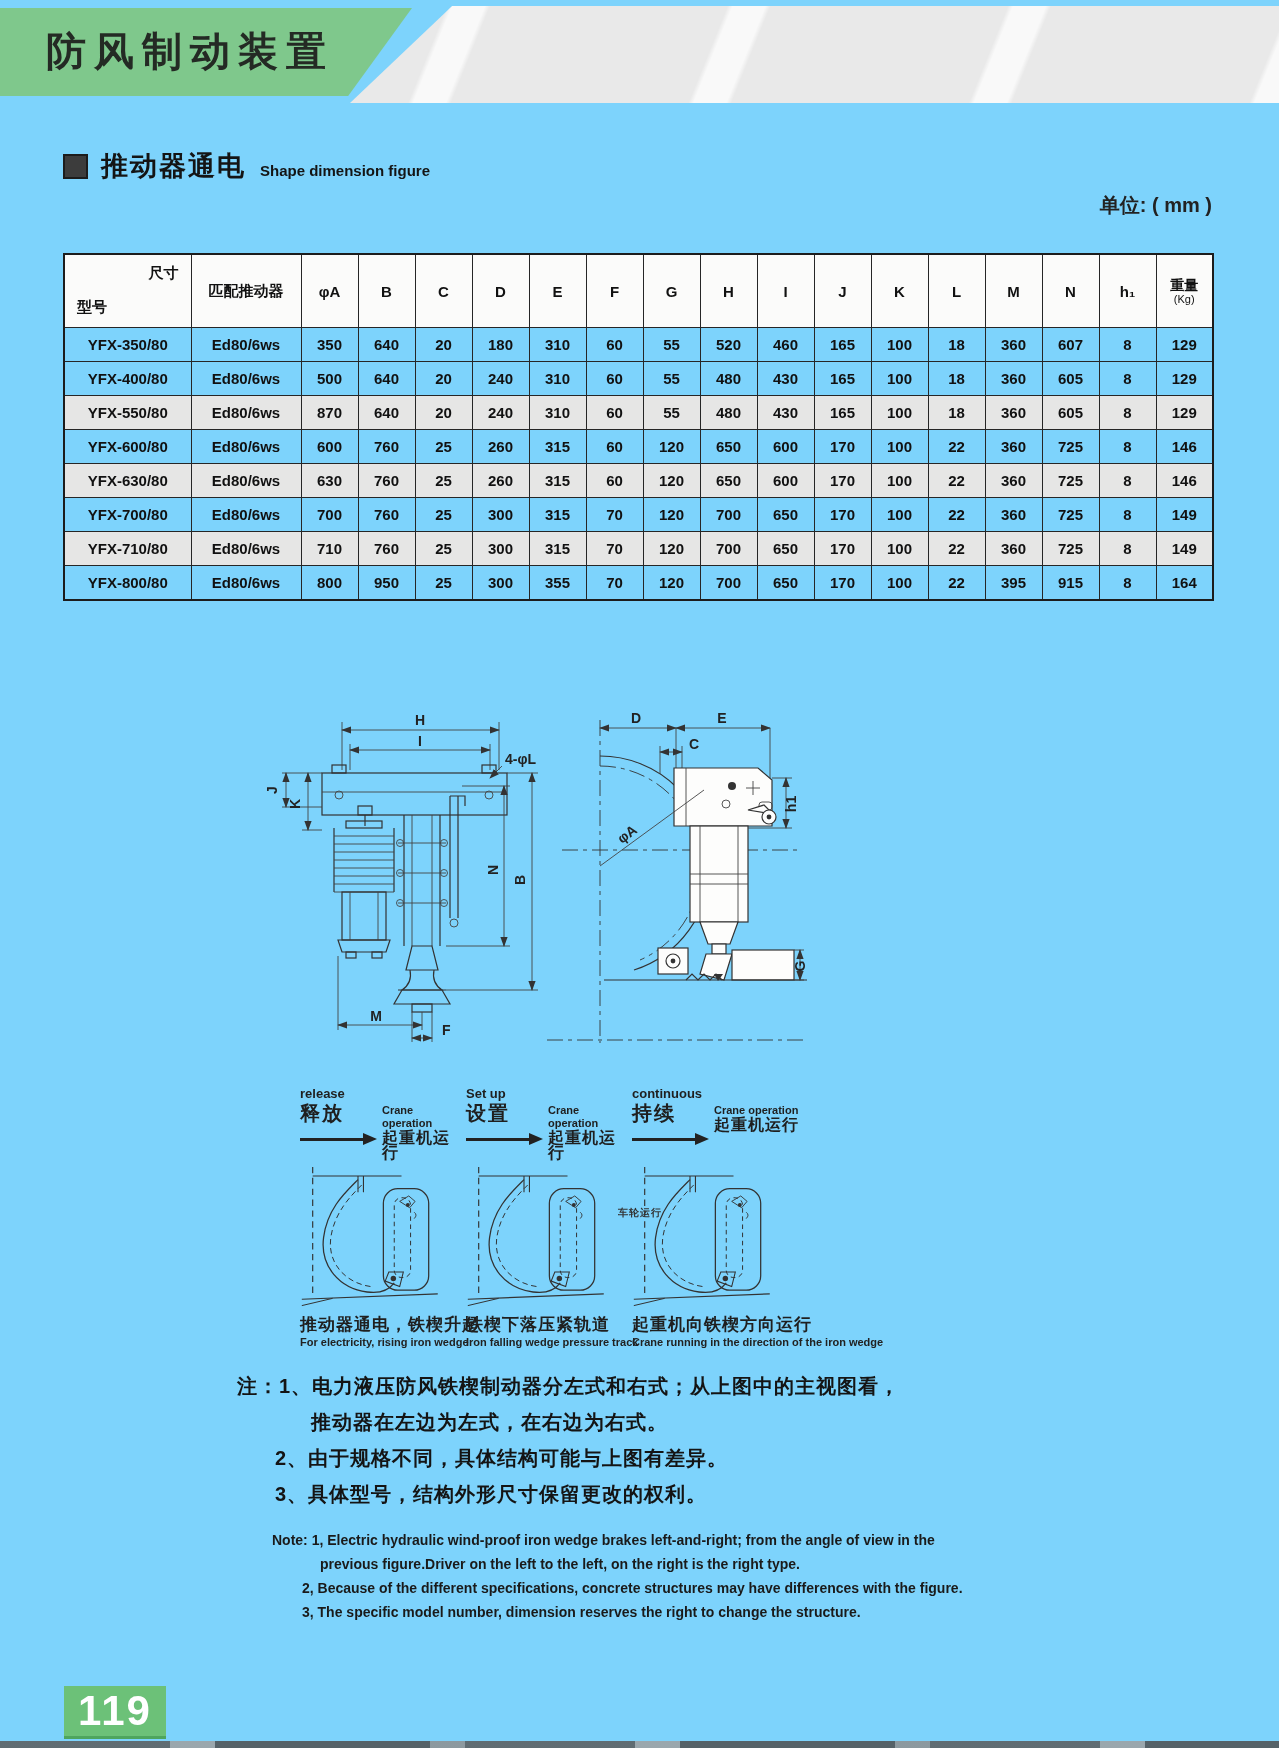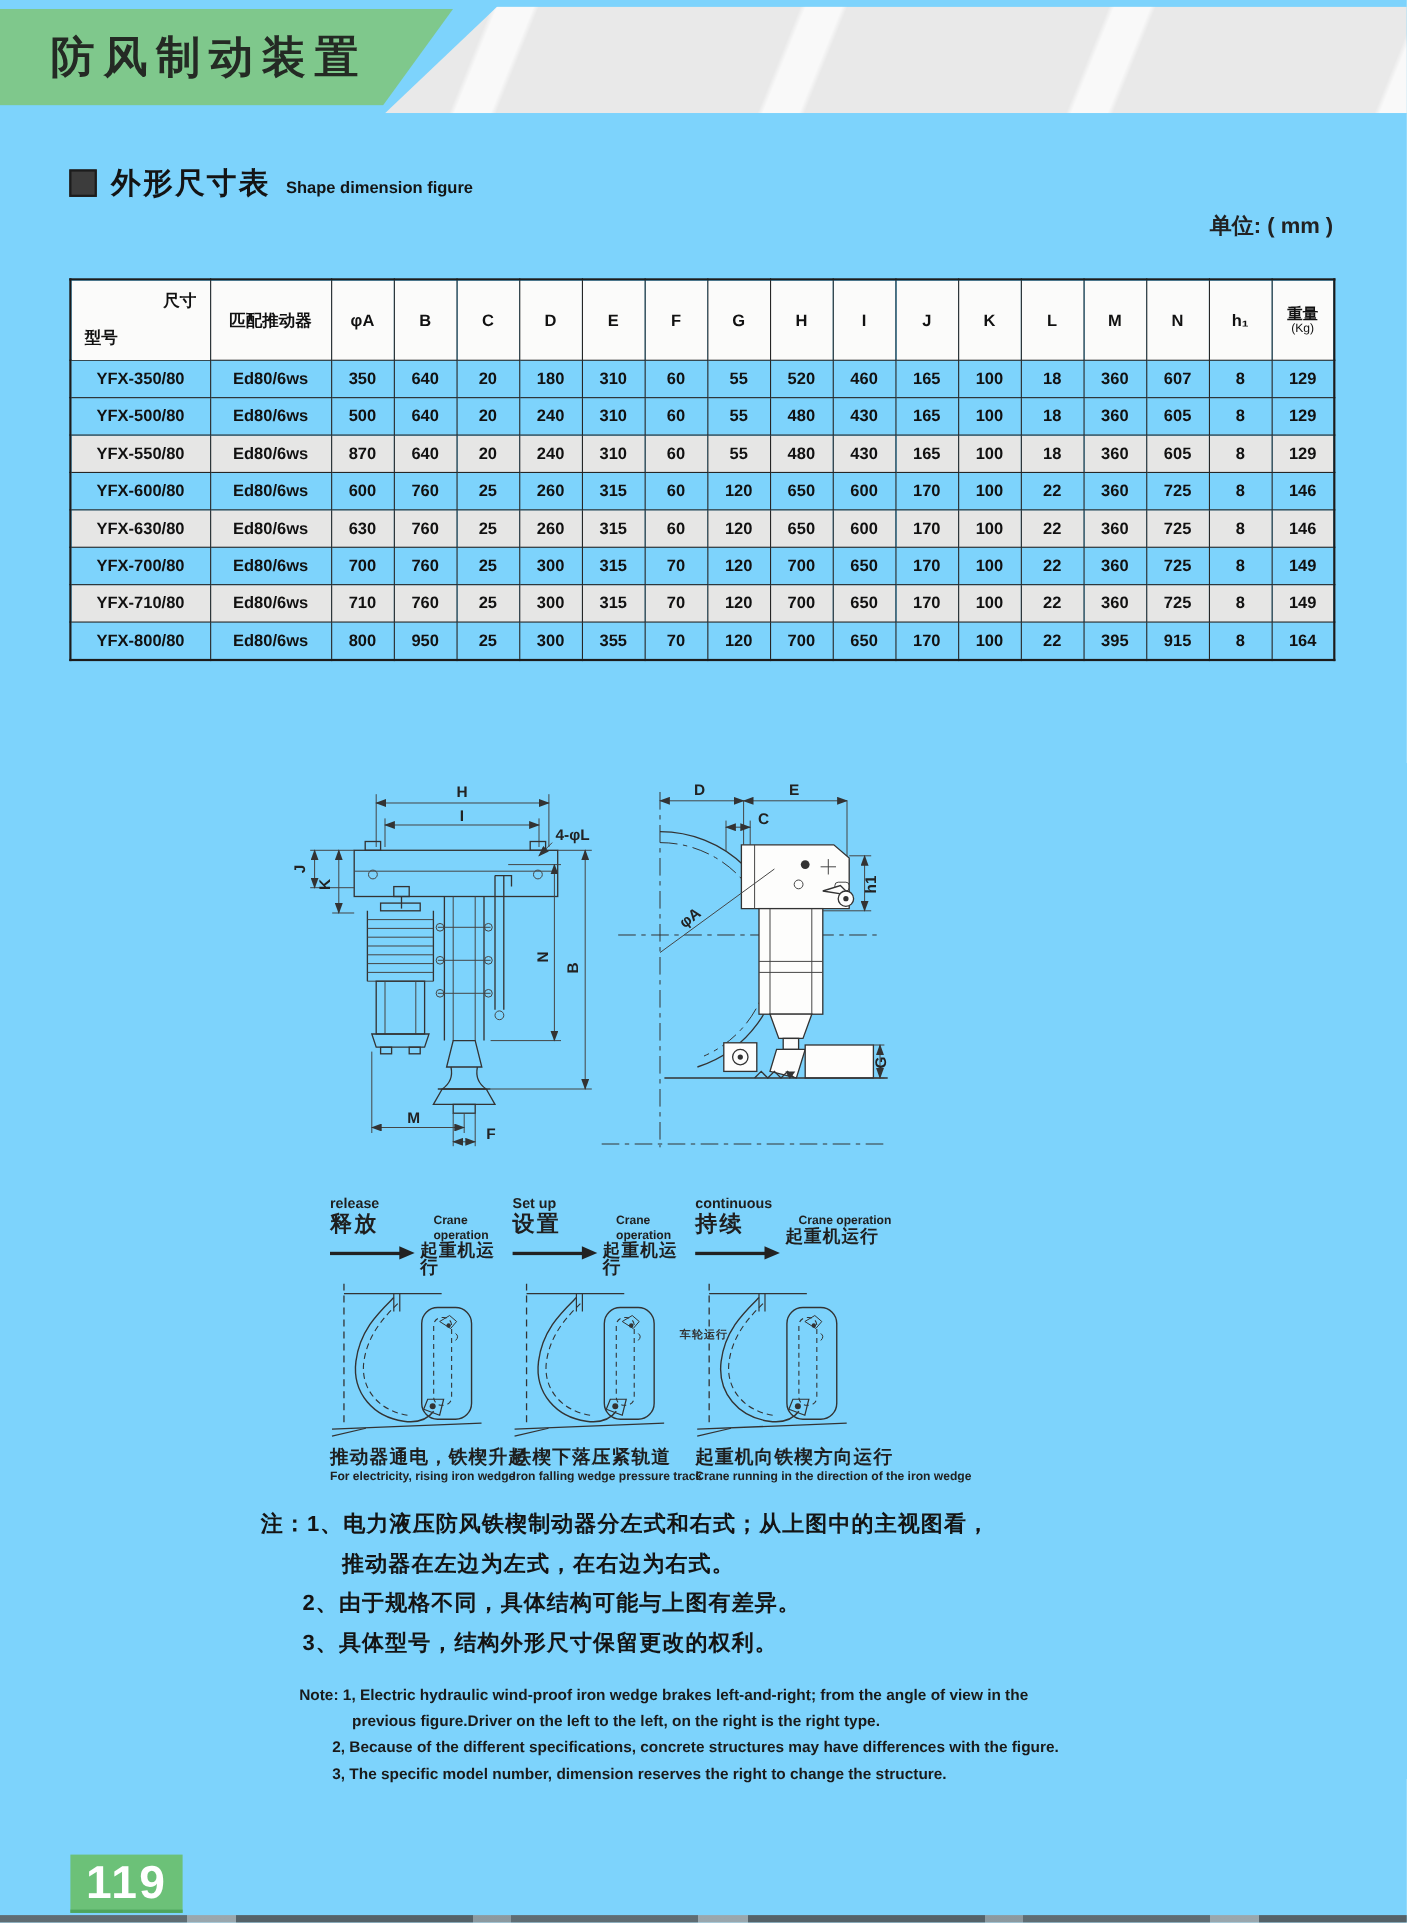--- a/index.html
+++ b/index.html
@@ -52,21 +52,21 @@
   .dfill{fill:#fdfdfc;stroke:#333;stroke-width:1.2;}
   .dim-t{font-size:14px;font-weight:600;fill:#222;font-family:"Liberation Sans",sans-serif;}
 
   
   .states{position:absolute;left:300px;top:1086px;width:560px;display:flex;}
   .state{position:relative;width:160px;margin-right:6px;flex:0 0 auto;}
   .state:last-child{width:200px;}
   .state-en{font-size:13px;font-weight:700;line-height:15px;}
   .state-zh{font-size:20px;font-weight:700;line-height:24px;letter-spacing:2px;}
   .crane{position:absolute;left:82px;top:18px;font-weight:700;}
-  .crane .c-en{font-size:11px;line-height:13px;display:block;margin-left:12px;}
+  .crane .c-en{font-size:11px;line-height:13px;display:block;}
   .crane .c-zh{font-size:16px;line-height:15px;display:block;letter-spacing:1px;}
   .arrow{position:absolute;left:0;top:52px;width:64px;height:2.5px;background:#222;}
   .arrow::after{content:"";position:absolute;right:-13px;top:-5.5px;border-left:14px solid #222;
      border-top:6.5px solid transparent;border-bottom:6.5px solid transparent;}
   .state-fig{margin-top:34px;display:block;}
   .cap-zh{font-size:17px;font-weight:700;margin-top:4px;white-space:nowrap;letter-spacing:1px;}
   .cap-en{font-size:11px;font-weight:600;color:#222;white-space:nowrap;}
   .mid-label{position:absolute;left:288px;top:120px;font-size:10px;font-weight:700;color:#333;letter-spacing:1px;}
 
   
@@ -92,21 +92,21 @@
 <div class="page">
 
   <div class="banner">
     <div class="banner-gray"></div>
     <div class="banner-green"></div>
     <div class="banner-title">防风制动装置</div>
   </div>
 
   <div class="section-title" style="left:63px;top:148px;">
     <span class="sq"></span>
-    <span class="st-zh">外形尺寸表</span>
+    <span class="st-zh">推动器通电</span>
     <span class="st-en">Shape dimension figure</span>
   </div>
 
   <div class="unit-label">单位: ( mm )</div>
 
   <table class="dim">
     <colgroup>
       <col style="width:127px">
         <col style="width:110px">
       <col style="width:57px">
@@ -169,21 +169,21 @@
           <td>460</td>
           <td>165</td>
           <td>100</td>
           <td>18</td>
           <td>360</td>
           <td>607</td>
           <td>8</td>
           <td>129</td>
         </tr>
         <tr>
-          <td>YFX-500/80</td>
+          <td>YFX-400/80</td>
           <td>Ed80/6ws</td>
           <td>500</td>
           <td>640</td>
           <td>20</td>
           <td>240</td>
           <td>310</td>
           <td>60</td>
           <td>55</td>
           <td>480</td>
           <td>430</td>

